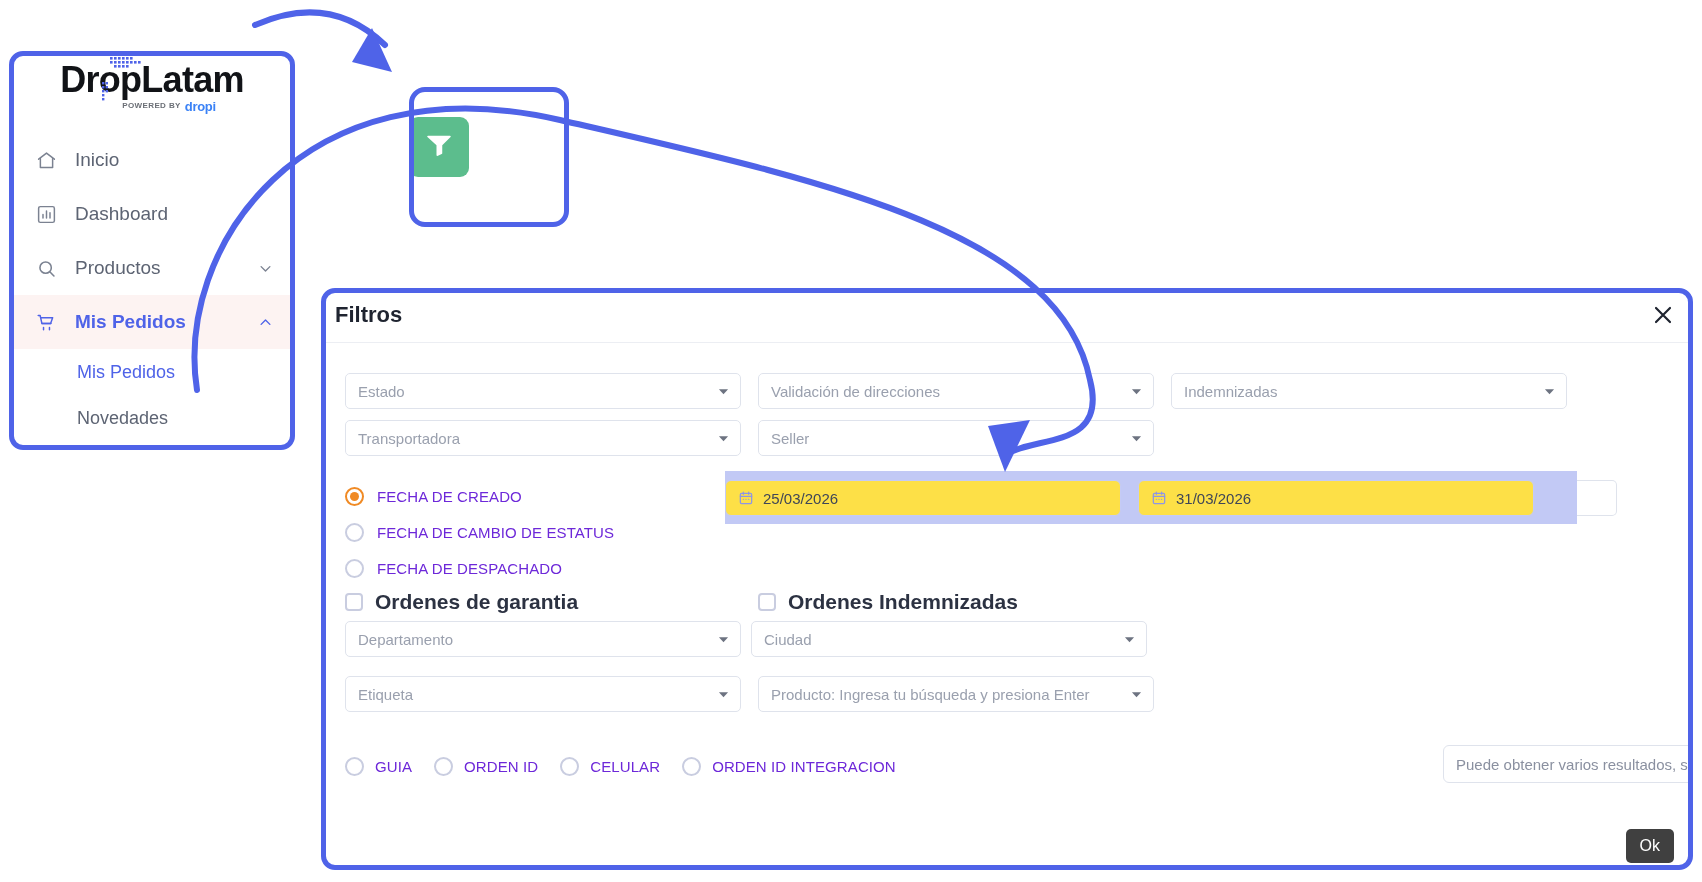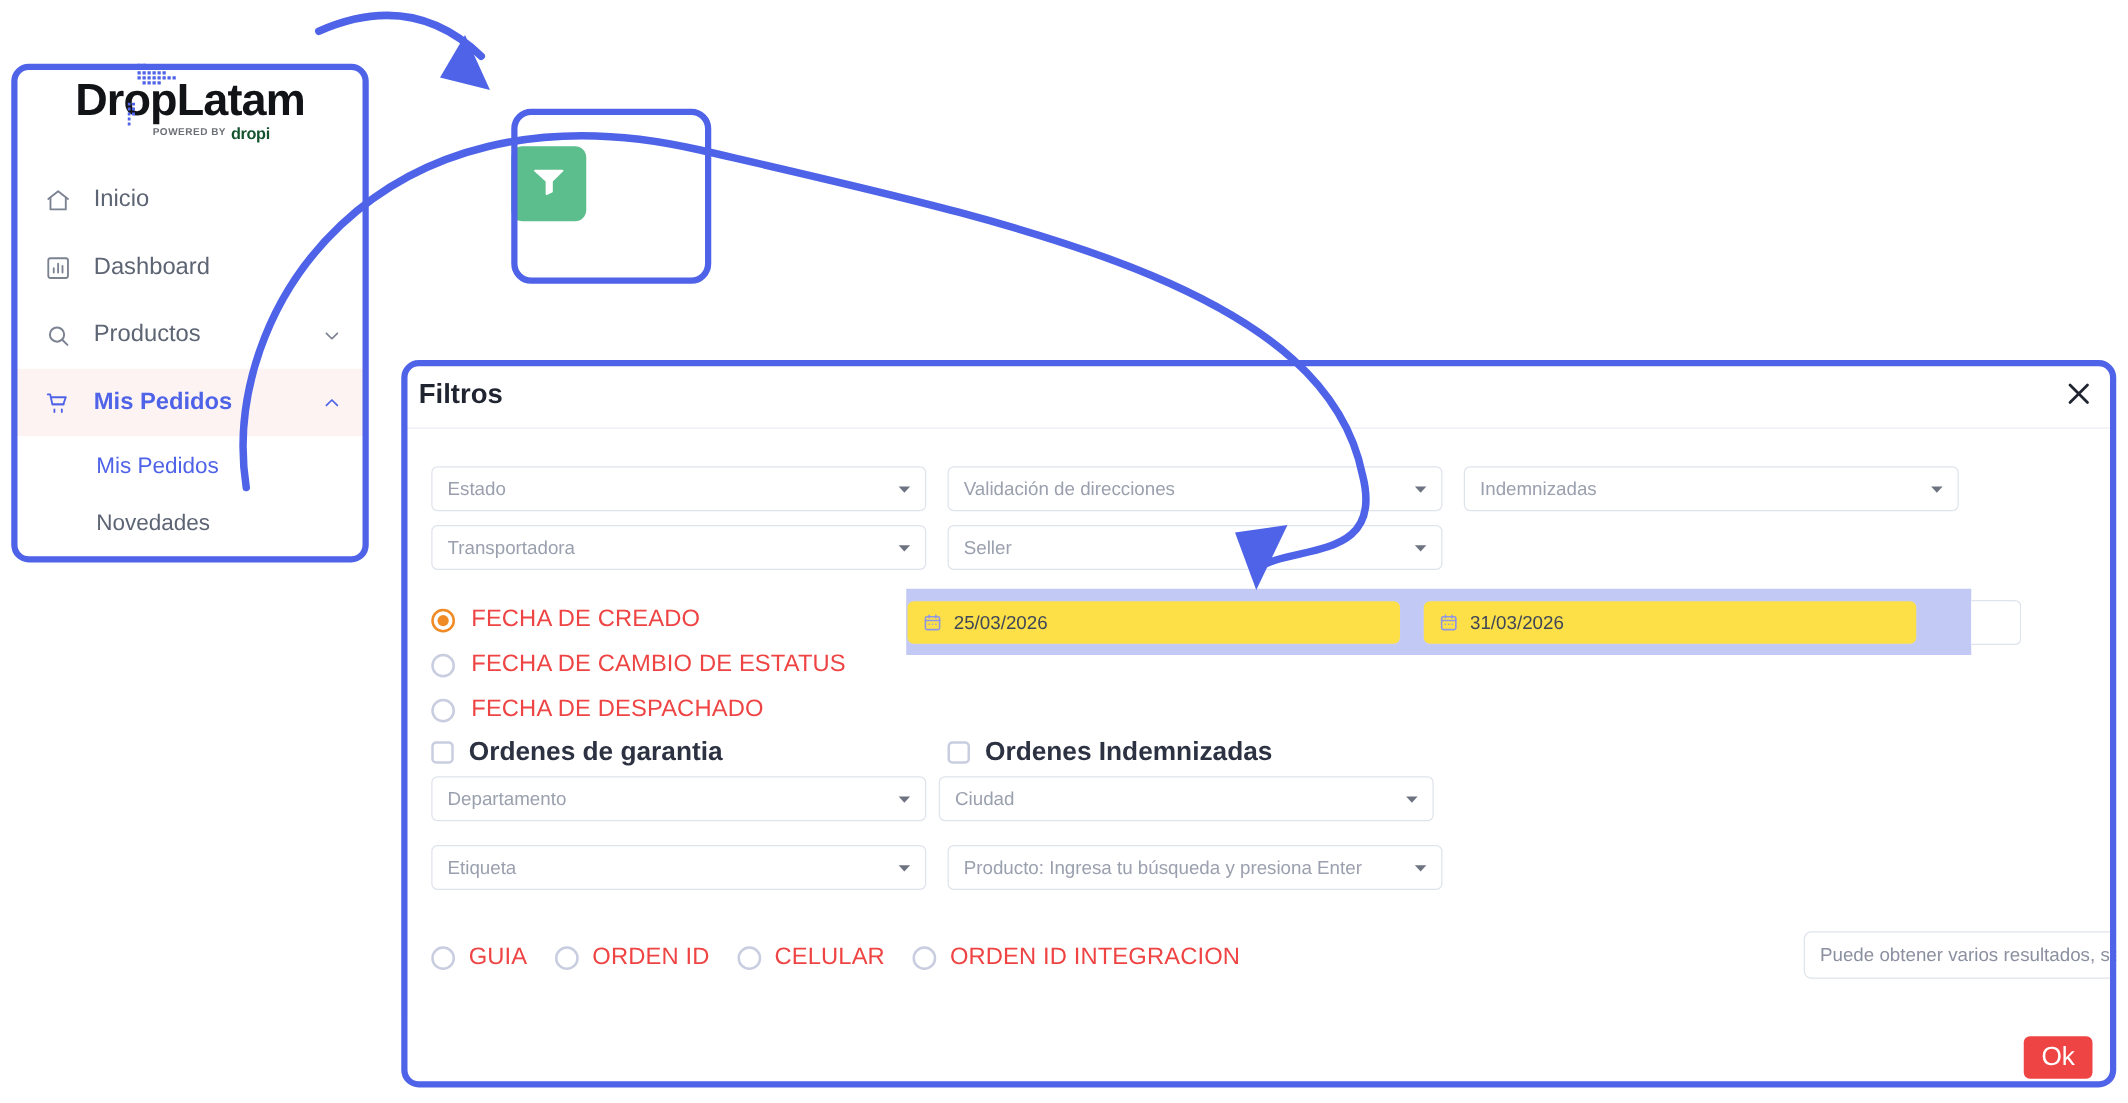--- a/index.html
+++ b/index.html
@@ -87,21 +87,21 @@
     font-size: 8px;
     font-weight: 700;
     letter-spacing: 0.4px;
     color: #6b6f76;
     display: flex;
     align-items: center;
     justify-content: center;
     gap: 4px;
   }
   .brand-sub .dropi {
-    color: #14532d;
+    color: #3b82f6;
     font-size: 13px;
     font-weight: 700;
     letter-spacing: -0.3px;
   }
 
   .nav {
     padding-top: 10px;
   }
   .nav-item {
     display: flex;
@@ -302,23 +302,23 @@
     top: 135px;
     width: 380px;
     z-index: 3;
   }
   .radio-row {
     display: flex;
     align-items: center;
     gap: 13px;
     height: 36px;
     cursor: pointer;
-    font-size: 19px;
+    font-size: 15px;
     letter-spacing: 0.1px;
-    color: #ef4444;
+    color: #6d28d9;
   }
   .radio {
     width: 19px; height: 19px;
     flex: 0 0 19px;
     border-radius: 50%;
     border: 2px solid #c9cde0;
     background: #fff;
     box-sizing: border-box;
     display: flex;
     align-items: center;
@@ -413,25 +413,25 @@
     white-space: nowrap;
     overflow: hidden;
   }
 
   .ok-btn {
     position: absolute;
     right: 19px;
     bottom: 8px;
     min-width: 48px;
     height: 34px;
-    background: #ef4444;
+    background: #404040;
     border: none;
     border-radius: 5px;
     color: #fff;
-    font-size: 21px;
+    font-size: 16px;
     font-family: "Liberation Sans", sans-serif;
     cursor: pointer;
     display: flex;
     align-items: center;
     justify-content: center;
     padding: 0 14px;
     z-index: 5;
   }
 </style>
 </head>

